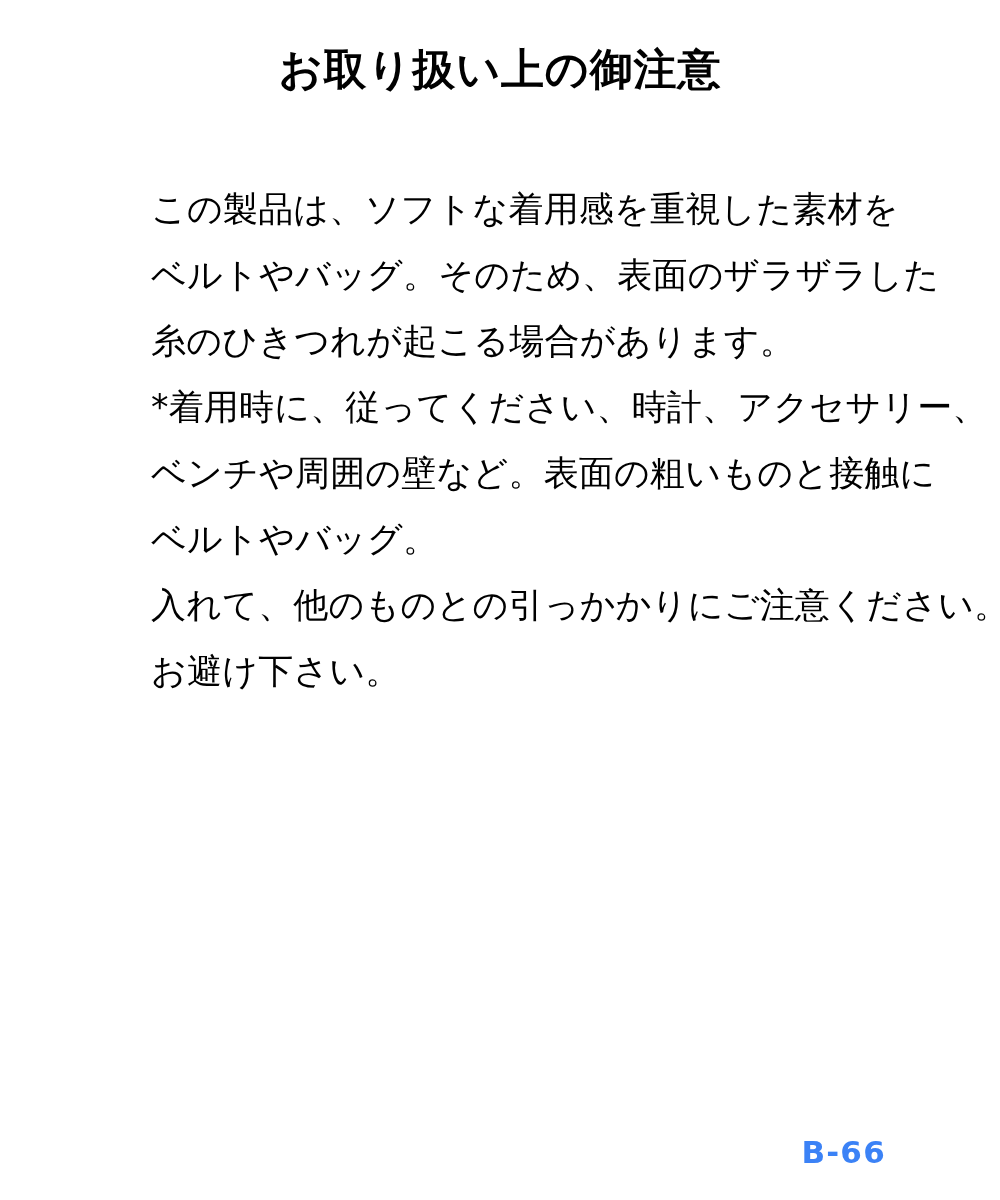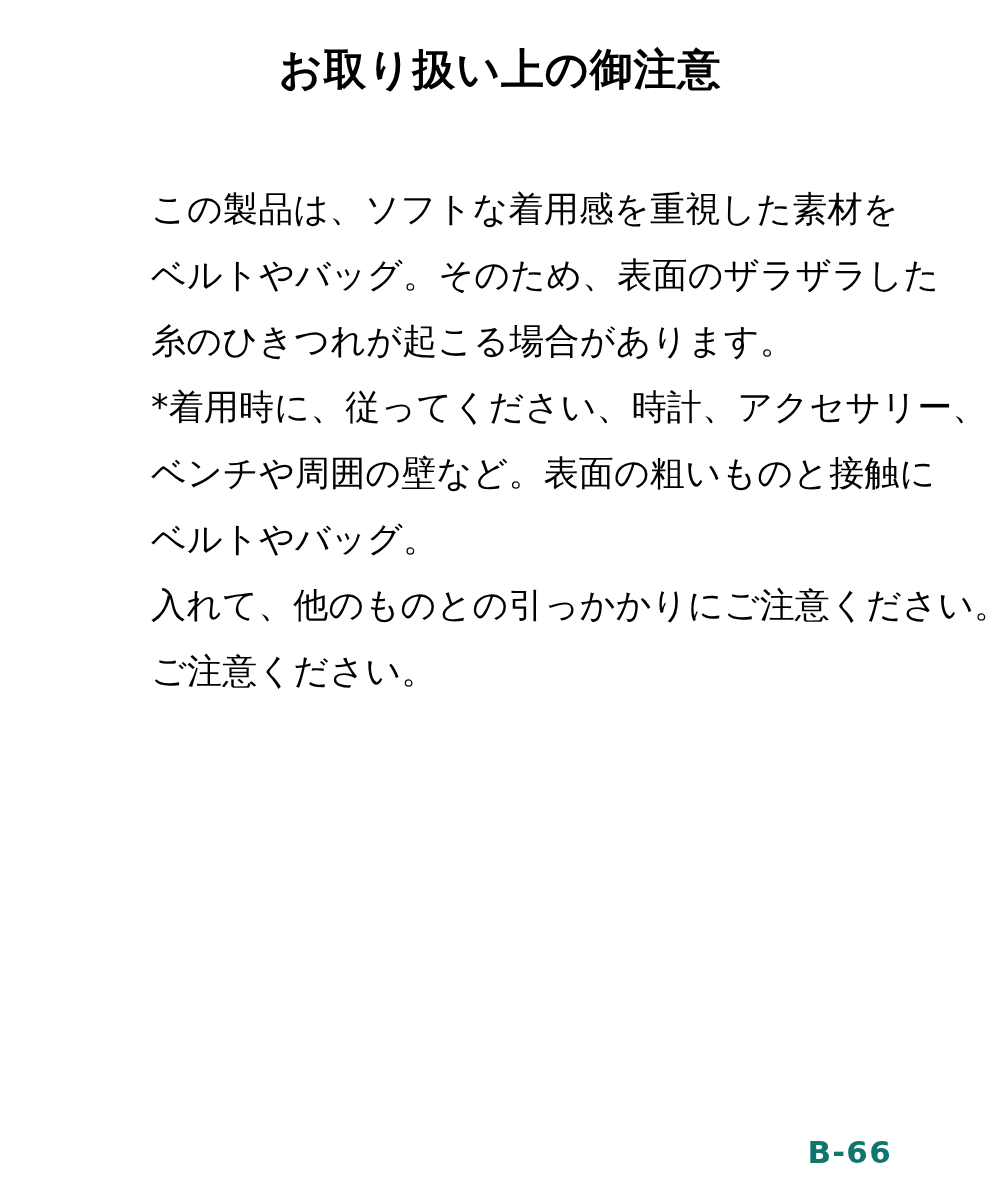--- a/index.html
+++ b/index.html
@@ -41,41 +41,41 @@
   }
   .body-line {
     font-size: 35px;
     line-height: 66px;
     letter-spacing: 0.005em;
     white-space: nowrap;
     color: #000000;
   }
   .page-code {
     position: absolute;
-    right: 108px;
+    right: 114px;
     bottom: 38px;
     font-size: 31px;
     font-weight: bold;
     letter-spacing: 0.04em;
-    color: #0f766e;
+    color: #3b82f6;
   }
 </style>
 </head>
 <body>
 
 <div class="page">
 
   <h1 class="doc-title">お取り扱い上の御注意</h1>
 
   <div class="body-block">
     <div class="body-line">この製品は、ソフトな着用感を重視した素材を</div>
     <div class="body-line">ベルトやバッグ。そのため、表面のザラザラした</div>
     <div class="body-line">糸のひきつれが起こる場合があります。</div>
     <div class="body-line">*着用時に、従ってください、時計、アクセサリー、</div>
     <div class="body-line">ベンチや周囲の壁など。表面の粗いものと接触に</div>
     <div class="body-line">ベルトやバッグ。</div>
     <div class="body-line">入れて、他のものとの引っかかりにご注意ください。</div>
-    <div class="body-line">ご注意ください。</div>
+    <div class="body-line">お避け下さい。</div>
   </div>
 
   <div class="page-code">B-66</div>
 
 </div>
 
 </body></html>

